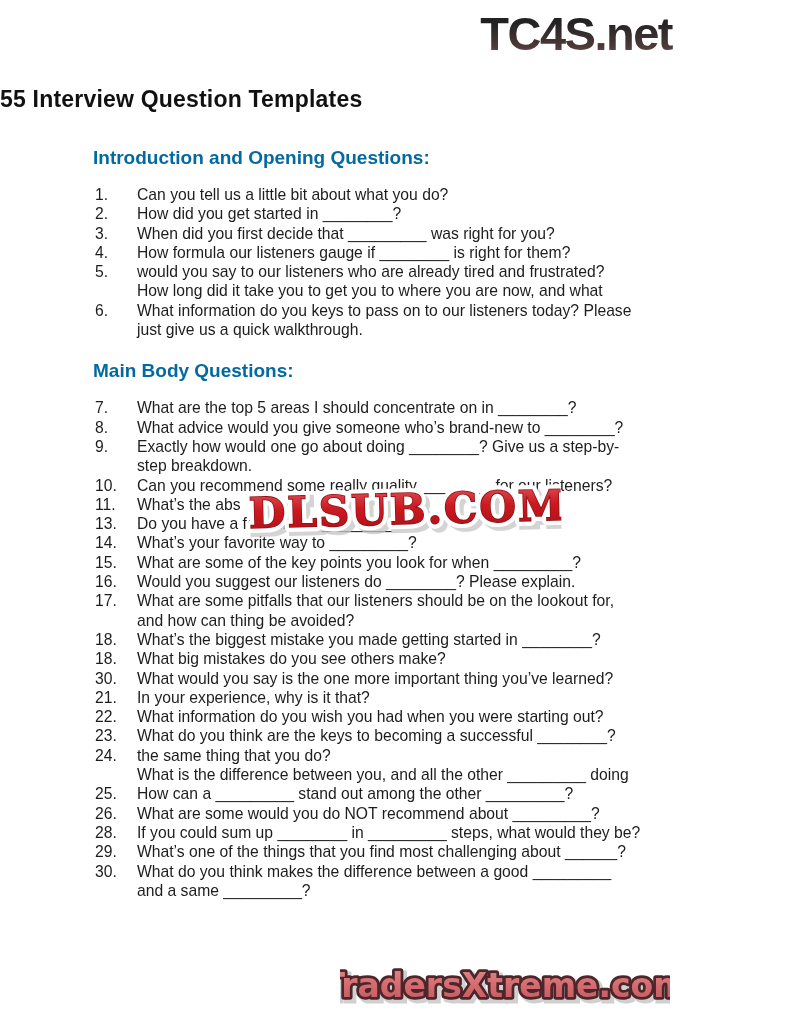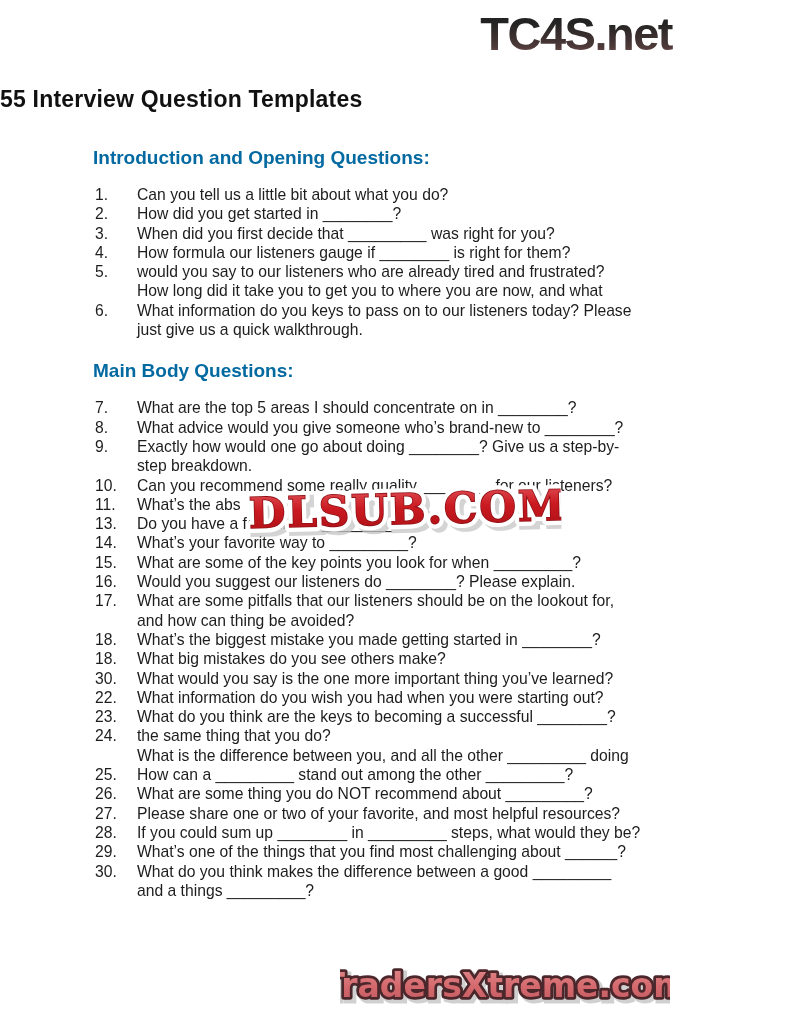--- a/index.html
+++ b/index.html
@@ -178,20 +178,26 @@
             <span class="qline">What big mistakes do you see others make?</span>
           </span>
         </div>
         <div class="q">
           <span class="qnum">30.</span>
           <span class="qtext">
             <span class="qline">What would you say is the one more important thing you’ve learned?</span>
           </span>
         </div>
         <div class="q">
+          <span class="qnum">21.</span>
+          <span class="qtext">
+            <span class="qline">In your experience, why is it that?</span>
+          </span>
+        </div>
+        <div class="q">
           <span class="qnum">22.</span>
           <span class="qtext">
             <span class="qline">What information do you wish you had when you were starting out?</span>
           </span>
         </div>
         <div class="q">
           <span class="qnum">23.</span>
           <span class="qtext">
             <span class="qline">What do you think are the keys to becoming a successful ________?</span>
           </span>
@@ -205,46 +211,40 @@
         </div>
         <div class="q">
           <span class="qnum">25.</span>
           <span class="qtext">
             <span class="qline">How can a _________ stand out among the other _________?</span>
           </span>
         </div>
         <div class="q">
           <span class="qnum">26.</span>
           <span class="qtext">
-            <span class="qline">What are some thing you do NOT recommend about _________?</span>
-          </span>
-        </div>
-        <div class="q">
-          <span class="qnum">27.</span>
-          <span class="qtext">
-            <span class="qline">Please share one or two of your favorite, and most helpful resources?</span>
+            <span class="qline">What are some would you do NOT recommend about _________?</span>
           </span>
         </div>
         <div class="q">
           <span class="qnum">28.</span>
           <span class="qtext">
             <span class="qline">If you could sum up ________ in _________ steps, what would they be?</span>
           </span>
         </div>
         <div class="q">
           <span class="qnum">29.</span>
           <span class="qtext">
             <span class="qline">What’s one of the things that you find most challenging about ______?</span>
           </span>
         </div>
         <div class="q">
           <span class="qnum">30.</span>
           <span class="qtext">
             <span class="qline">What do you think makes the difference between a good _________</span>
-            <span class="qline">and a things _________?</span>
+            <span class="qline">and a same _________?</span>
           </span>
         </div>
       </div>
     </div>
 
   <div class="watermark">
     <svg width="318" height="64" viewBox="0 0 318 64">
       <defs>
         <linearGradient id="wmred" x1="0" y1="0" x2="0" y2="1">
           <stop offset="0" stop-color="#e2575d"></stop>

